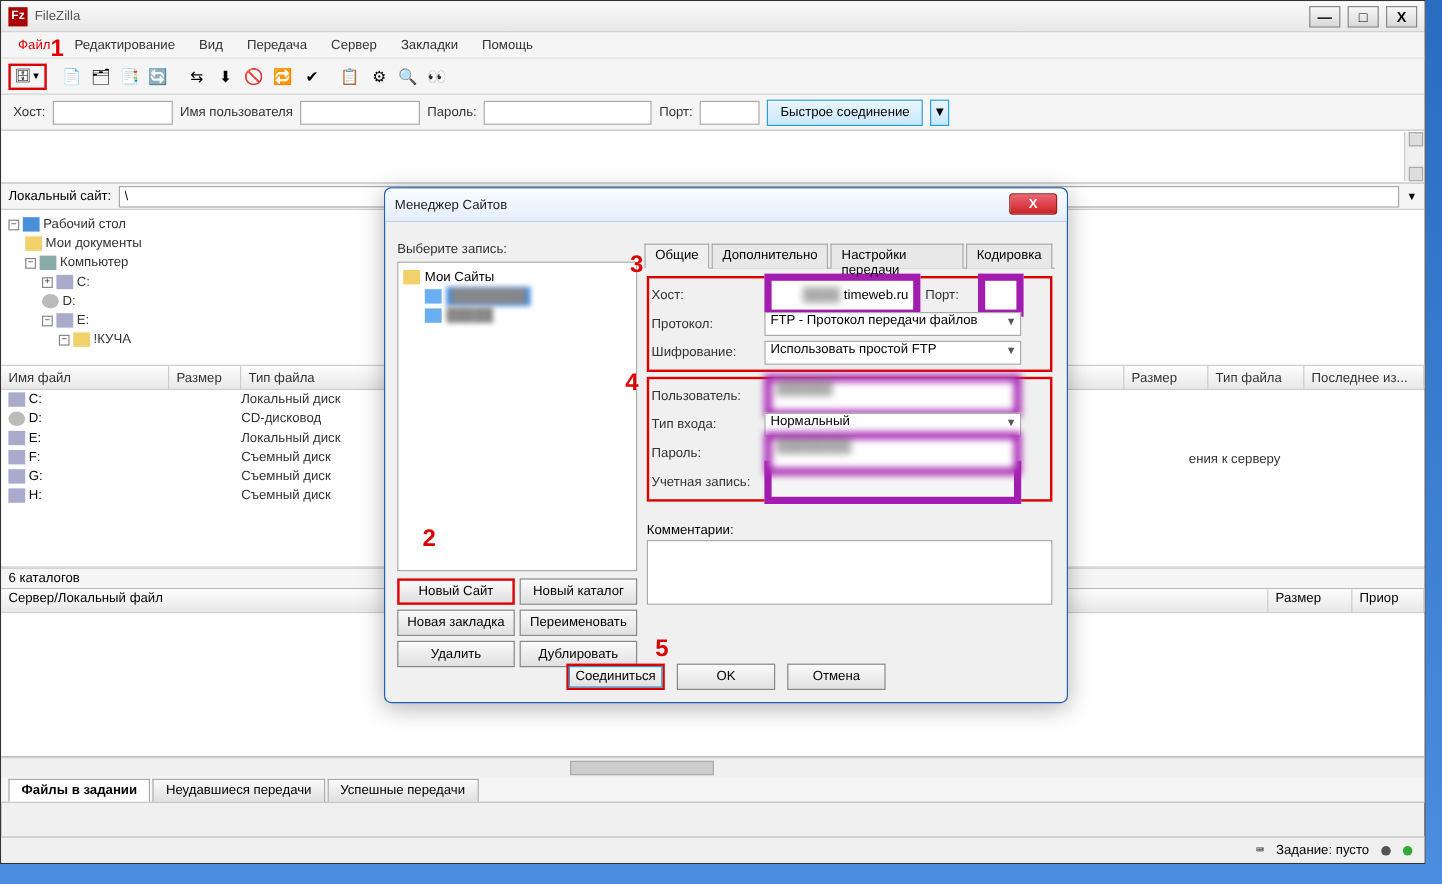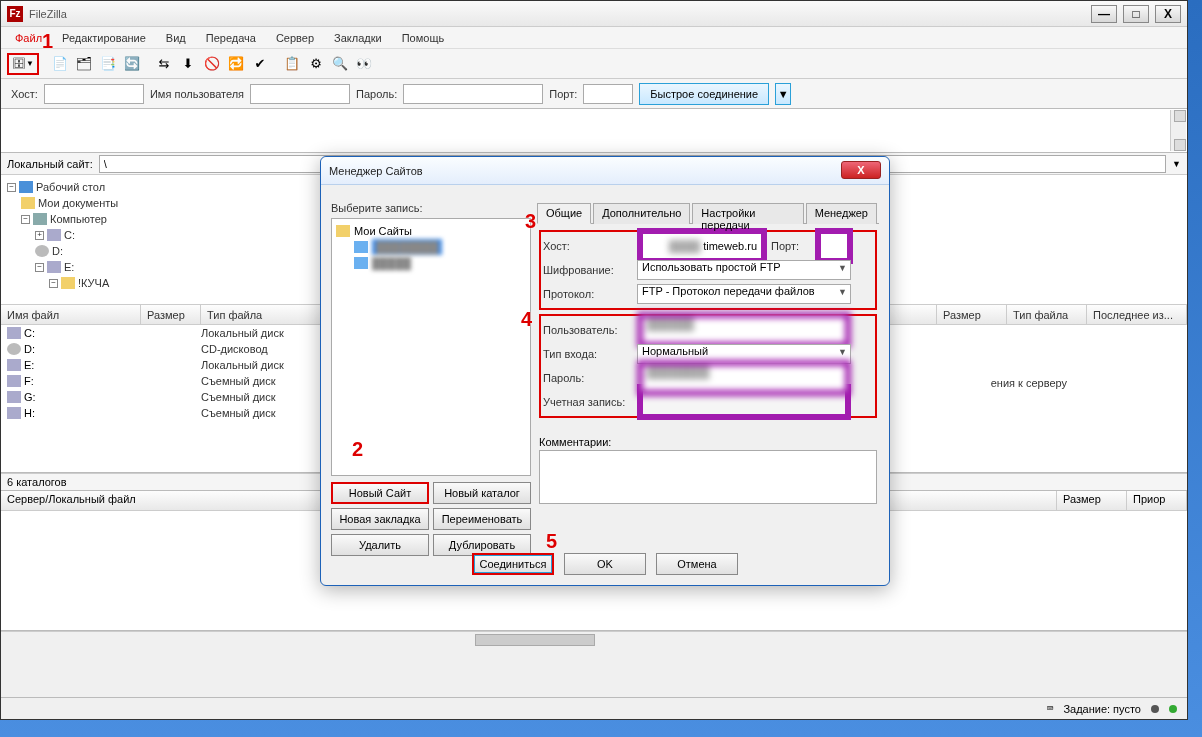--- a/index.html
+++ b/index.html
@@ -300,20 +300,25 @@
   <div class="queuehdr">
     <div class="col" style="flex:1">Сервер/Локальный файл</div>
     <div class="col" style="width:70px">Размер</div>
     <div class="col" style="width:60px">Приор</div>
   </div>
   <div class="queuepanel"></div>
   <div class="hscroll">
       <div class="thumb"></div>
     </div>
 
+  <div class="qtabs">
+    <div class="qtab active">Файлы в задании</div>
+    <div class="qtab">Неудавшиеся передачи</div>
+    <div class="qtab">Успешные передачи</div>
+  </div>
 
   <div class="statusbar">
     <span style="font-family:monospace;font-weight:bold">⌨</span>
     <span>Задание: пусто</span>
     <span class="led"></span>
     <span class="led green"></span>
   </div>
 
   <div class="remote-msg">ения к серверу</div>
 </div>
@@ -349,38 +354,38 @@
         <button class="dlg-lbtn">Удалить</button>
         <button class="dlg-lbtn">Дублировать</button>
       </div>
     </div>
 
     <div class="dlg-right">
       <div class="dlg-tabs">
         <div class="dlg-tab active">Общие</div>
         <div class="dlg-tab">Дополнительно</div>
         <div class="dlg-tab">Настройки передачи</div>
-        <div class="dlg-tab">Менеджер</div>
+        <div class="dlg-tab">Кодировка</div>
       </div>
 
       <div class="dlg-form">
         <div class="box3">
           <div class="frow">
             <div class="flabel">Хост:</div>
             <div class="finput" style="width:130px;display:flex;align-items:center;justify-content:flex-end"><span class="blurred">████</span>&nbsp;<span>timeweb.ru</span></div>
             <div class="flabel" style="width:40px">Порт:</div>
             <input class="finput" style="width: 38px;">
           </div>
           <div class="frow">
+            <div class="flabel">Протокол:</div>
+            <div class="fselect" style="width:214px"><span>FTP - Протокол передачи файлов</span></div>
+          </div>
+          <div class="frow">
             <div class="flabel">Шифрование:</div>
             <div class="fselect" style="width:214px"><span>Использовать простой FTP</span></div>
-          </div>
-          <div class="frow">
-            <div class="flabel">Протокол:</div>
-            <div class="fselect" style="width:214px"><span>FTP - Протокол передачи файлов</span></div>
           </div>
         </div>
 
         <div class="box4">
           <div class="frow">
             <div class="flabel">Пользователь:</div>
             <div class="finput blurred" style="width:214px">██████</div>
           </div>
           <div class="frow">
             <div class="flabel">Тип входа:</div>

